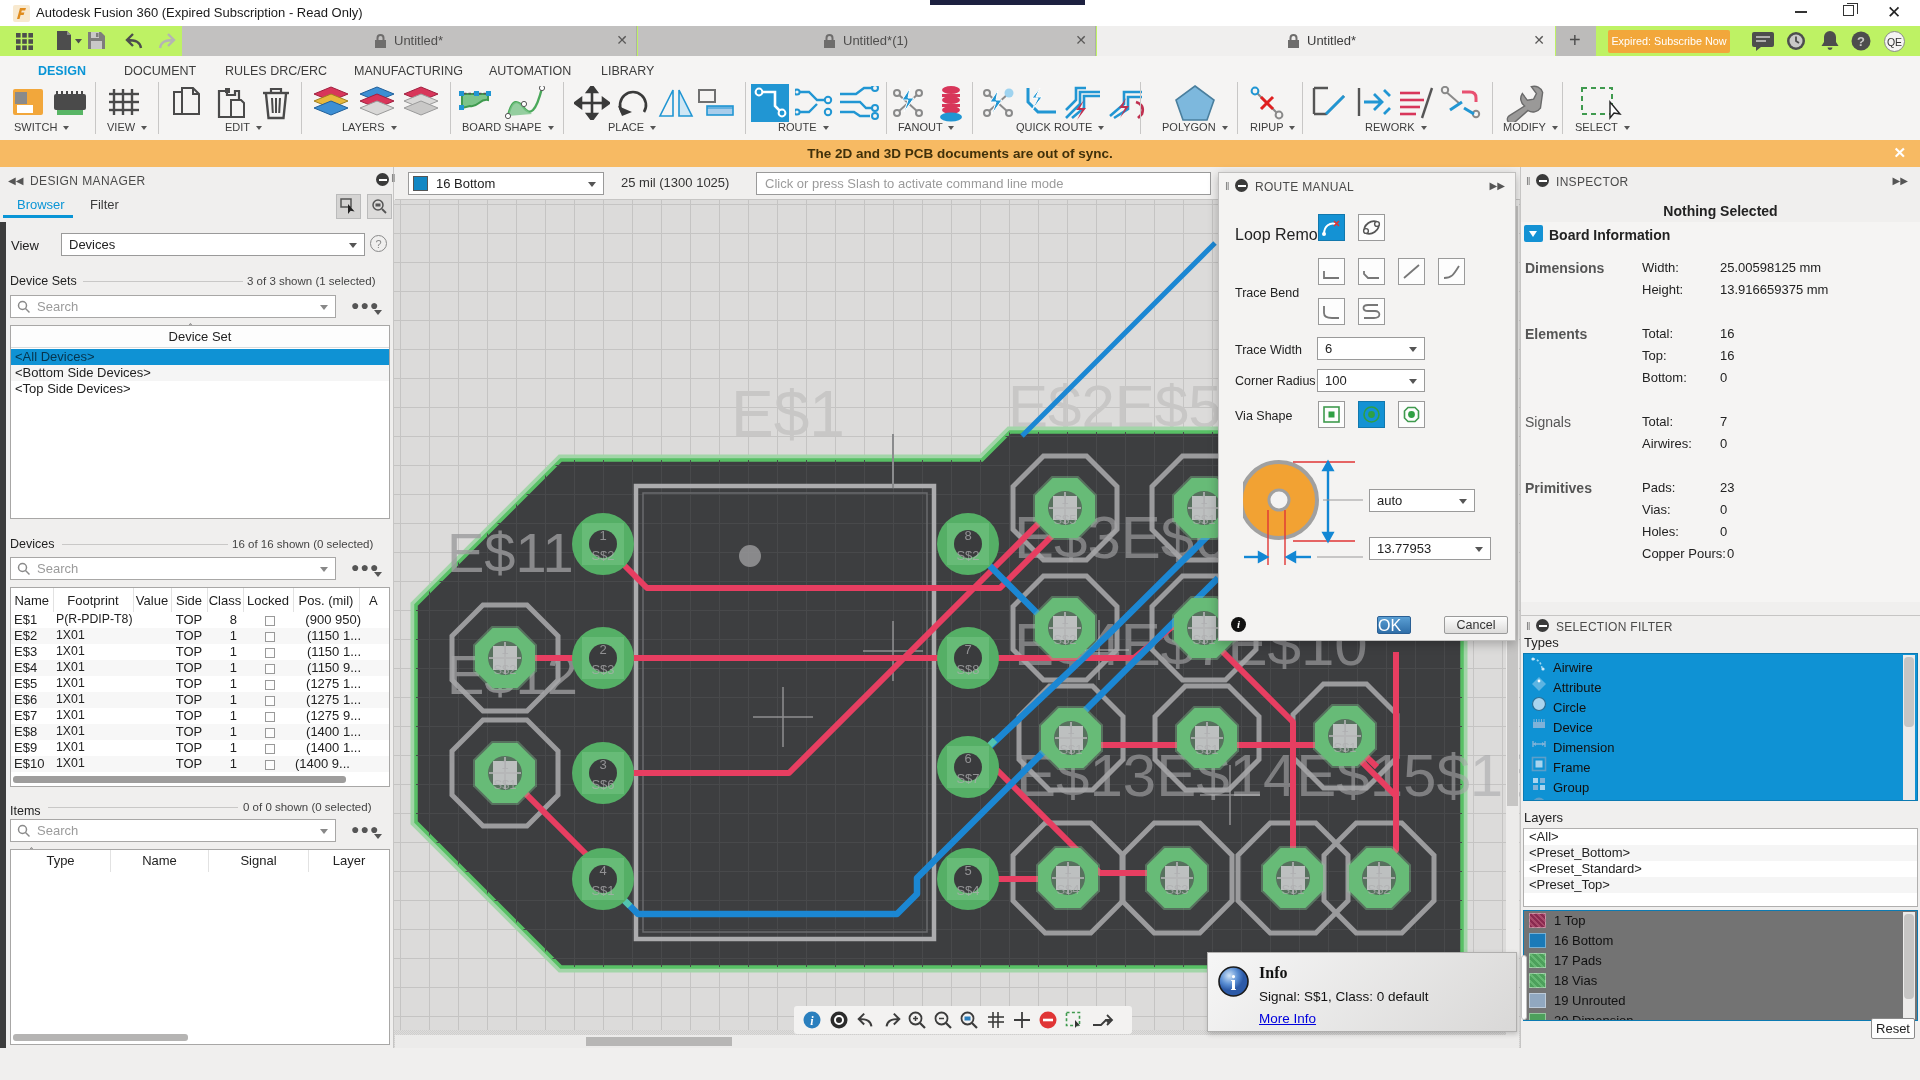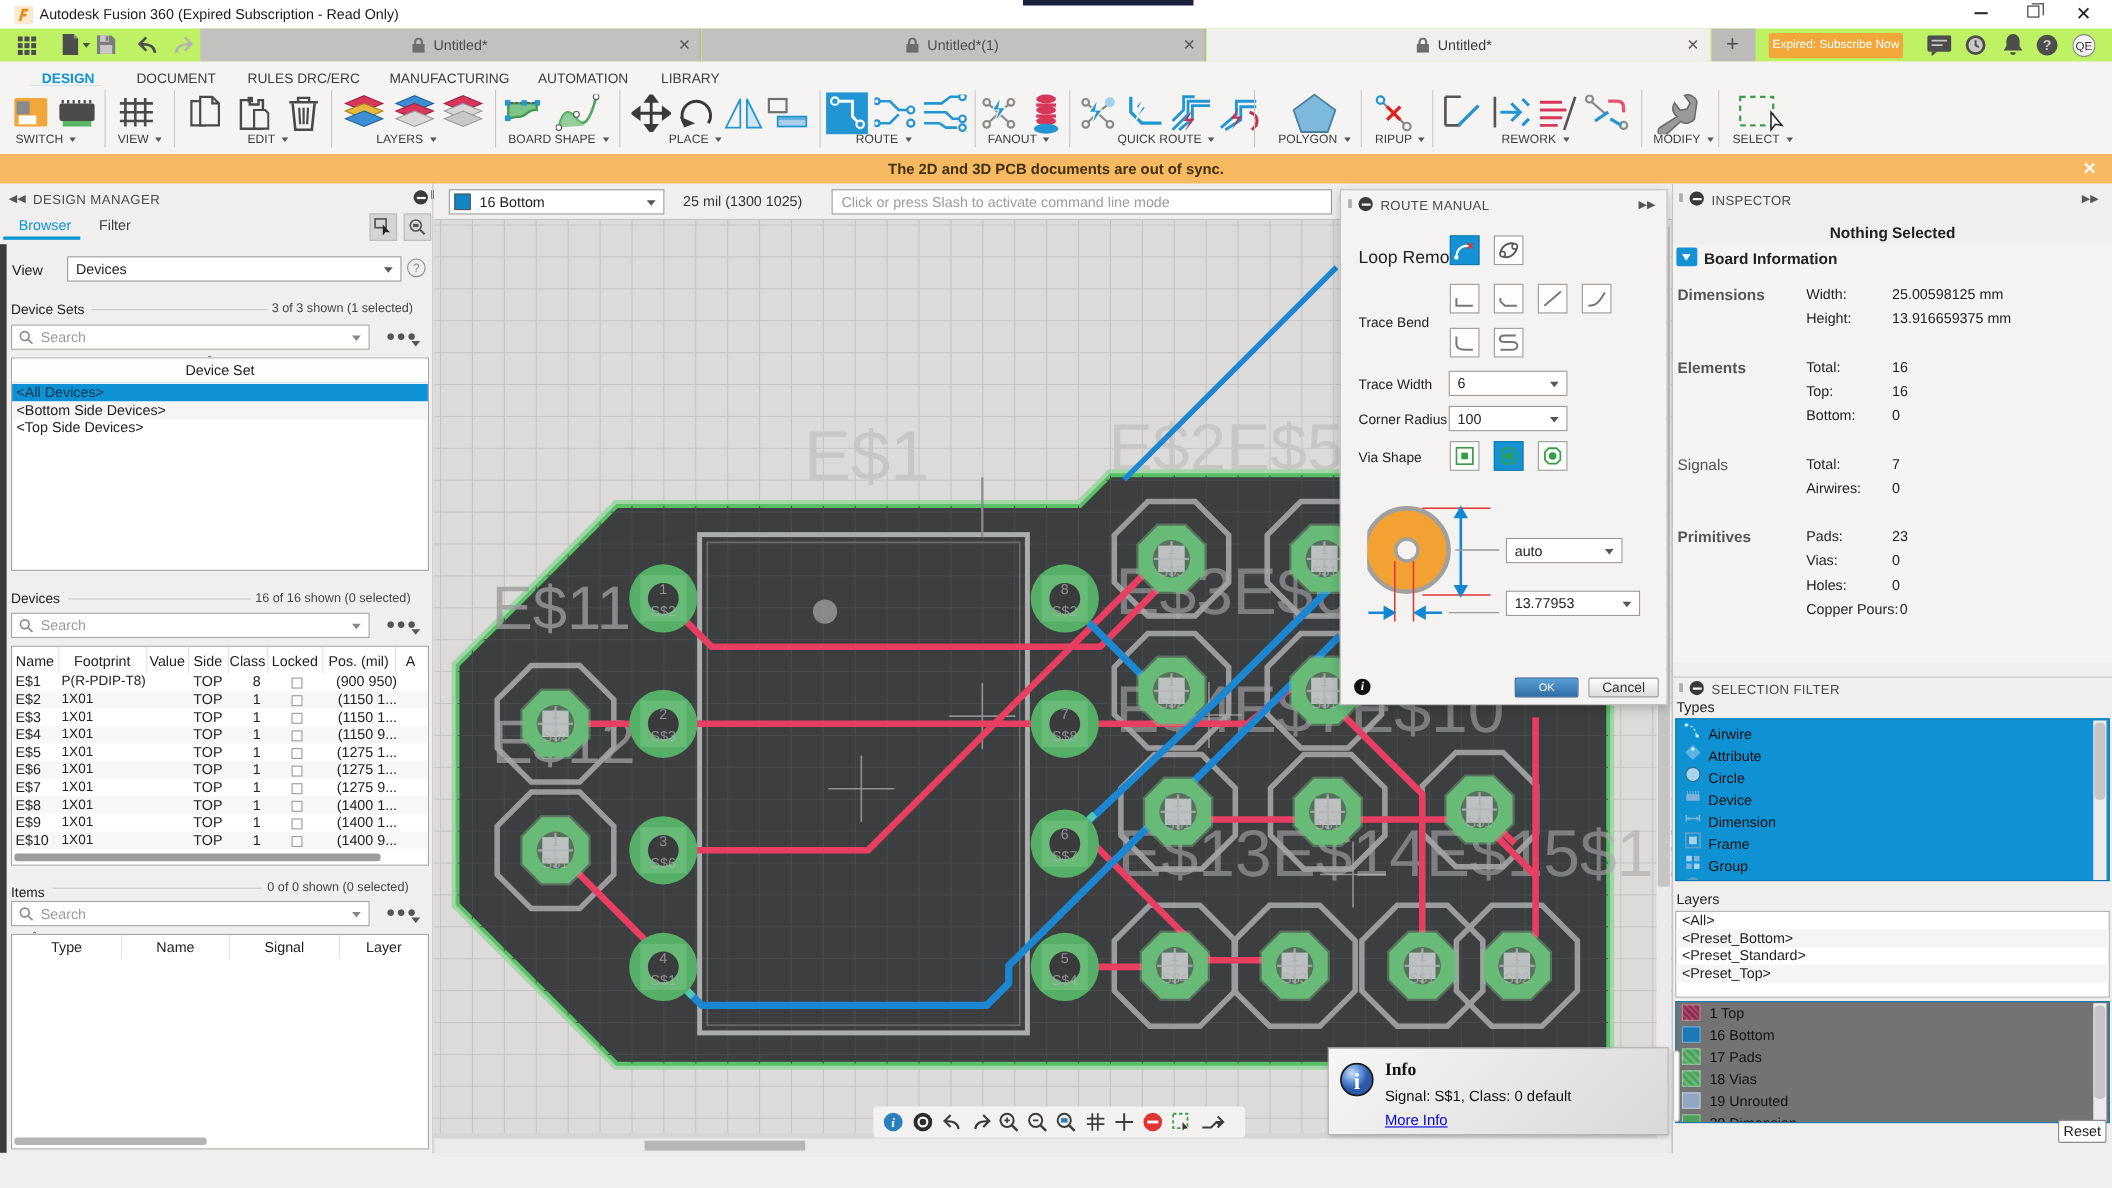--- a/index.html
+++ b/index.html
@@ -565,21 +565,21 @@
 <div style="width:50px;text-align:center"><span style="display:inline-block;width:10px;height:10px;border:1px solid #999;background:#fdfdfd;vertical-align:middle"></span></div>
 <div style="width:66px;text-align:right">(1400 1...</div>
         </div>
         <div style="display:flex;height:16px;line-height:15px;font-size:13px;color:#222;background:#f7f7f7">
 <div style="width:42px;padding-left:3px;white-space:nowrap;overflow:hidden">E$10</div>
           <div style="width:80px;padding-left:3px;white-space:nowrap;overflow:hidden;font-size:12.3px">1X01</div>
 <div style="width:38px"></div>
           <div style="width:36px;text-align:center">TOP</div>
 <div style="width:38px;text-align:right;padding-right:8px">1</div>
 <div style="width:50px;text-align:center"><span style="display:inline-block;width:10px;height:10px;border:1px solid #999;background:#fdfdfd;vertical-align:middle"></span></div>
-<div style="width:66px;text-align:right">(1400 9...</div>
+<div style="width:66px;">(1400 9...</div>
         </div>
       </div>
   <div class="abs" style="left:2px;top:188px;width:333px;height:7px;background:#9e9d9c;border-radius:3px"></div>
  </div>
 
  <div class="abs" style="left:10px;top:637px;font-size:12.5px;color:#222">Items</div>
  <div class="sec-line" style="left:48px;top:640px;width:190px"></div>
  <div class="abs" style="left:243px;top:634px;font-size:11.5px;color:#444">0 of 0 shown (0 selected)</div>
  <div class="srch" style="left:10px;top:652px;width:326px;height:23px"><svg style="position:absolute;left:6px;top:4px" width="14" height="14" viewBox="0 0 14 14">
         <circle cx="5.5" cy="5.5" r="4" fill="none" stroke="#8a8a8a" stroke-width="1.5"></circle>
@@ -980,21 +980,21 @@
         <path d="M24 104 l-8 -4.5 v9z"></path>
         <line x1="68" y1="104" x2="52" y2="104"></line>
         <path d="M44 104 l8 -4.5 v9z"></path>
       </g>
   <line x1="80" y1="47" x2="120" y2="47" stroke="#999" stroke-width="1.2"></line>
   <line x1="74" y1="104" x2="120" y2="104" stroke="#999" stroke-width="1.2"></line>
  </svg>
  <div class="ddbox" style="left:150px;top:316px;width:106px;height:23px">auto<span class="dd-ar"></span></div>
  <div class="ddbox" style="left:150px;top:364px;width:122px;height:23px">13.77953<span class="dd-ar"></span></div>
  <div class="abs" style="left:12px;top:444px;width:15px;height:15px;border-radius:8px;background:#111;color:#fff;font-size:11px;text-align:center;line-height:15px;font-family:'Liberation Serif',serif;font-weight:bold;font-style:italic">i</div>
- <div class="abs" style="left:158px;top:443px;width:58px;height:18px;background:linear-gradient(#5a9fd4,#2f6ea8);border:1px solid #2a5f94;color:#fff;font-size:10px;text-align:center;line-height:17px;border-radius:2px">OK</div>
+ <div class="abs" style="left:158px;top:443px;width:34px;height:18px;background:linear-gradient(#5a9fd4,#2f6ea8);border:1px solid #2a5f94;color:#fff;font-size:16px;text-align:left;line-height:17px;border-radius:2px">OK</div>
  <div class="abs" style="left:225px;top:443px;width:64px;height:18px;background:linear-gradient(#fdfdfd,#dcdbda);border:1px solid #9a9a9a;color:#333;font-size:12.5px;text-align:center;line-height:17px;border-radius:2px">Cancel</div>
 </div>
 
 <div class="abs" style="left:1207px;top:952px;width:310px;height:80px;background:linear-gradient(135deg,#f6f6f6,#d9d8d7);border:1px solid #b0afae;box-shadow:1px 2px 5px rgba(0,0,0,.2)">
  <svg class="abs" style="left:10px;top:13px" width="31" height="31" viewBox="0 0 31 31">
       <defs>
         <radialGradient id="ig" cx=".35" cy=".3">
           <stop offset="0" stop-color="#cfe3f7"></stop>
           <stop offset=".6" stop-color="#5b8fd4"></stop>
           <stop offset="1" stop-color="#2c5aa8"></stop>

